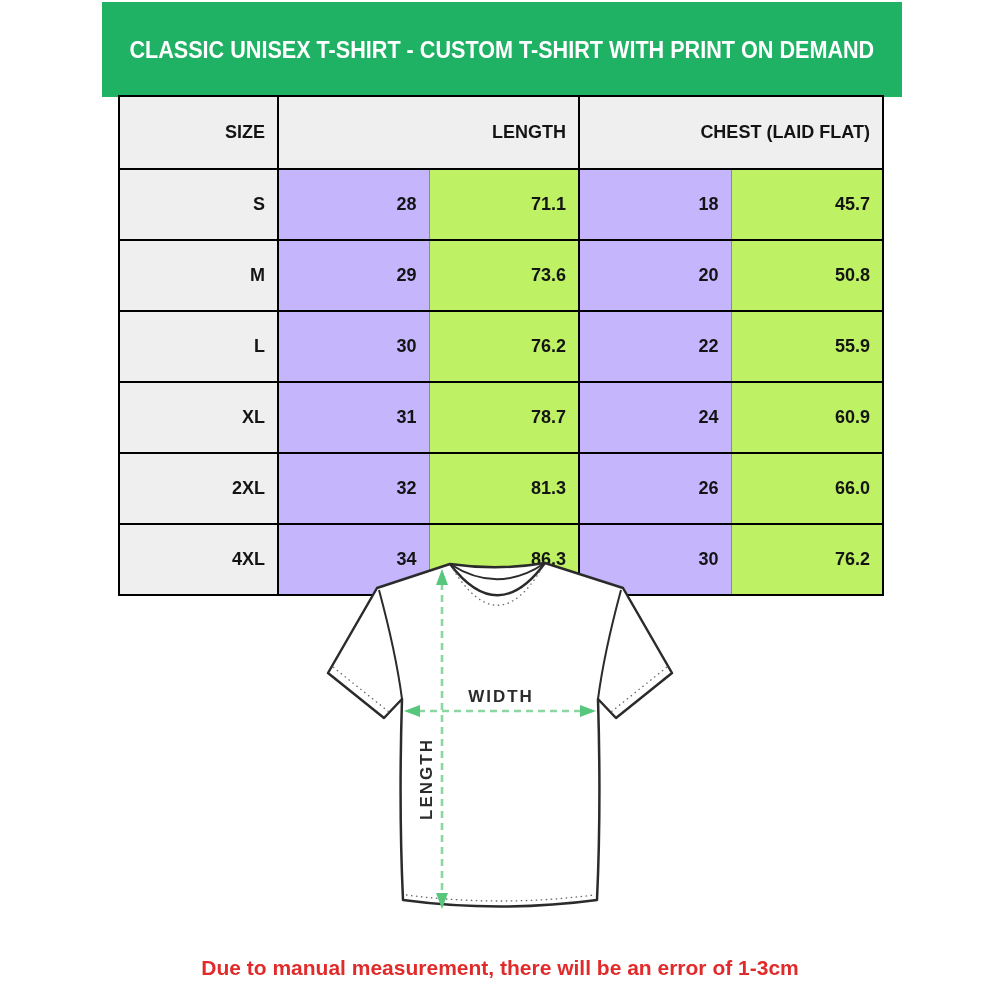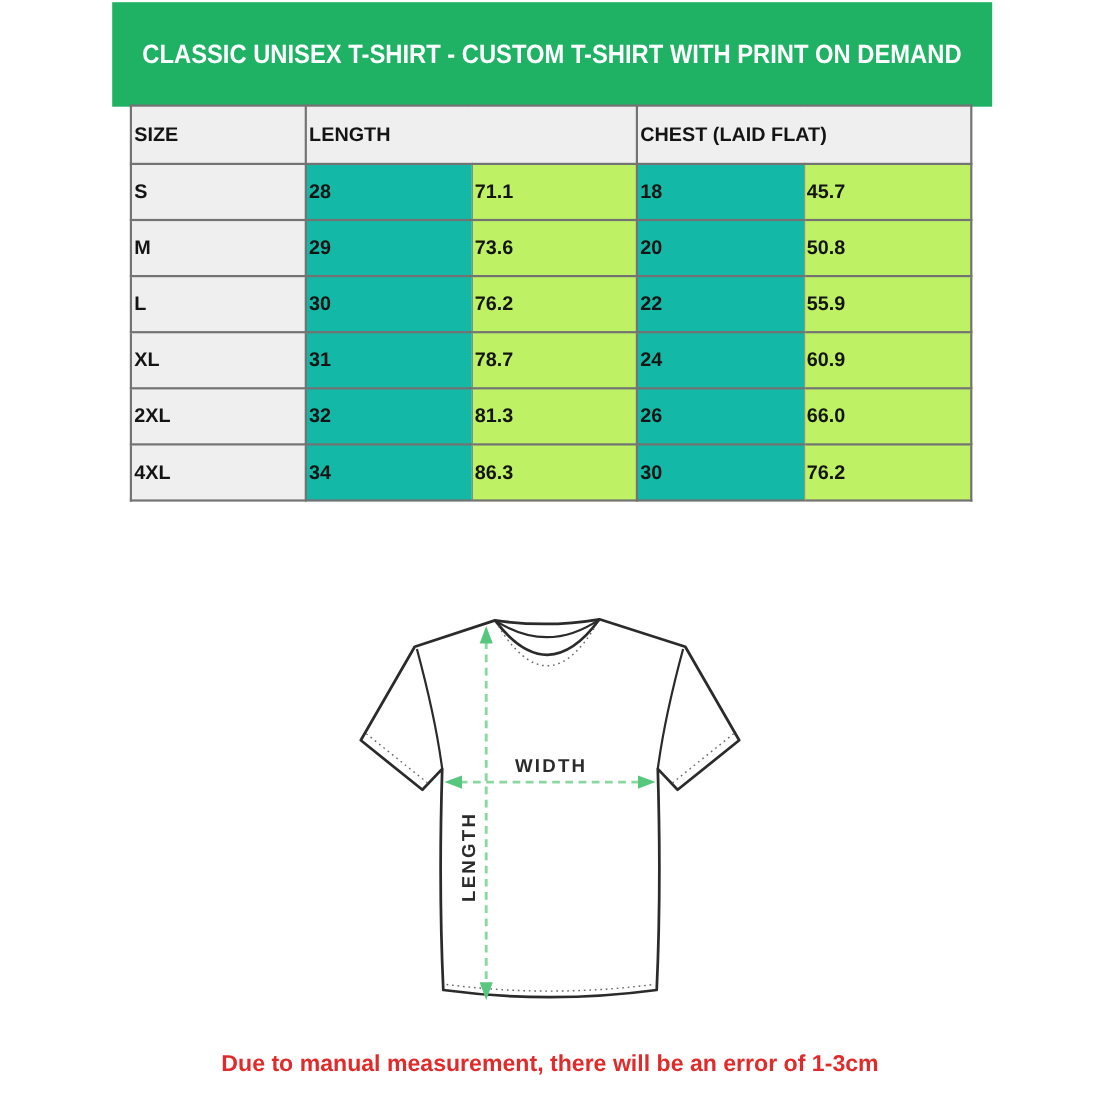--- a/index.html
+++ b/index.html
@@ -16,27 +16,27 @@
     color:#ffffff;font-size:24px;font-weight:bold;white-space:nowrap;
     display:inline-block;transform:scaleX(0.9);letter-spacing:0px;
   }
   
   .size-table-wrap{position:absolute;left:118px;top:95px;width:764px;}
   table.size-table{
     border-collapse:collapse;width:764px;table-layout:fixed;
     font-weight:bold;color:#141414;
   }
   table.size-table th, table.size-table td{
-    border:2px solid #737373;text-align:left;vertical-align:middle;
-    font-size:18px;font-weight:bold;padding:2px;
+    border:2px solid #000000;text-align:right;vertical-align:middle;
+    font-size:18px;font-weight:bold;padding:12px;
   }
   table.size-table th{height:47px;background:#efefef;}
   table.size-table td{height:45px;}
   td.c-size{background:#efefef;}
-  td.c-in{background:#14b8a6;border-right:1px solid #8a8a8a !important;}
+  td.c-in{background:#c4b5fd;border-right:1px solid #8a8a8a !important;}
   td.c-cm{background:#bef264;border-left:1px solid #8a8a8a !important;}
   
   .diagram{position:absolute;left:300px;top:545px;width:400px;height:400px;}
   .diagram text{
     font-family:"Liberation Sans", sans-serif;font-weight:bold;
     fill:#2b2b2b;font-size:17px;letter-spacing:2px;
   }
   
   .footer-note{
     position:absolute;left:0;top:956px;width:1000px;text-align:center;

